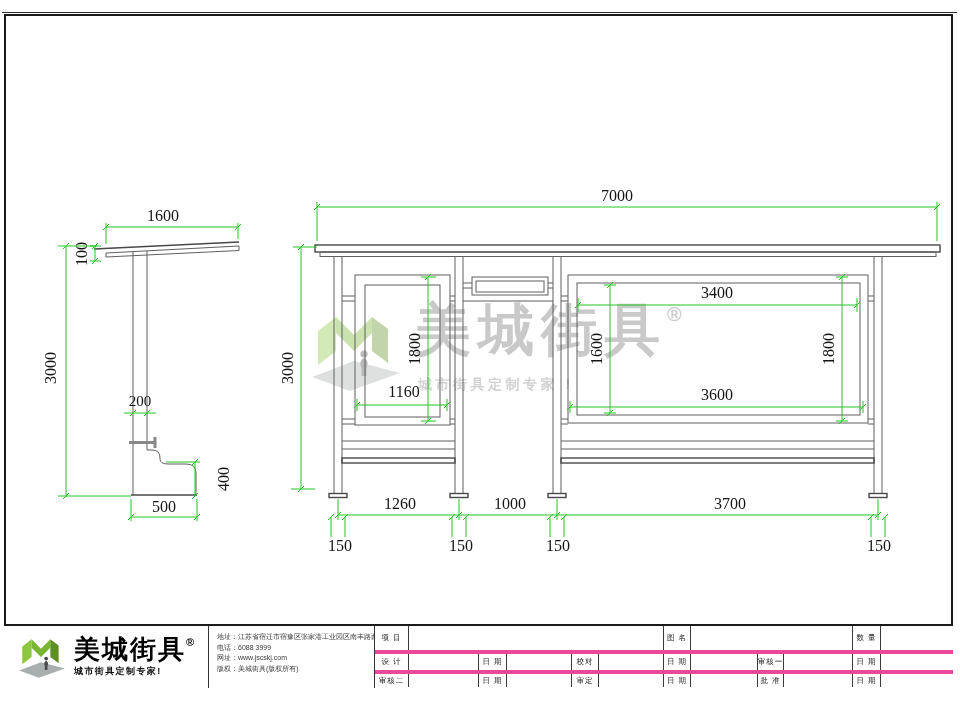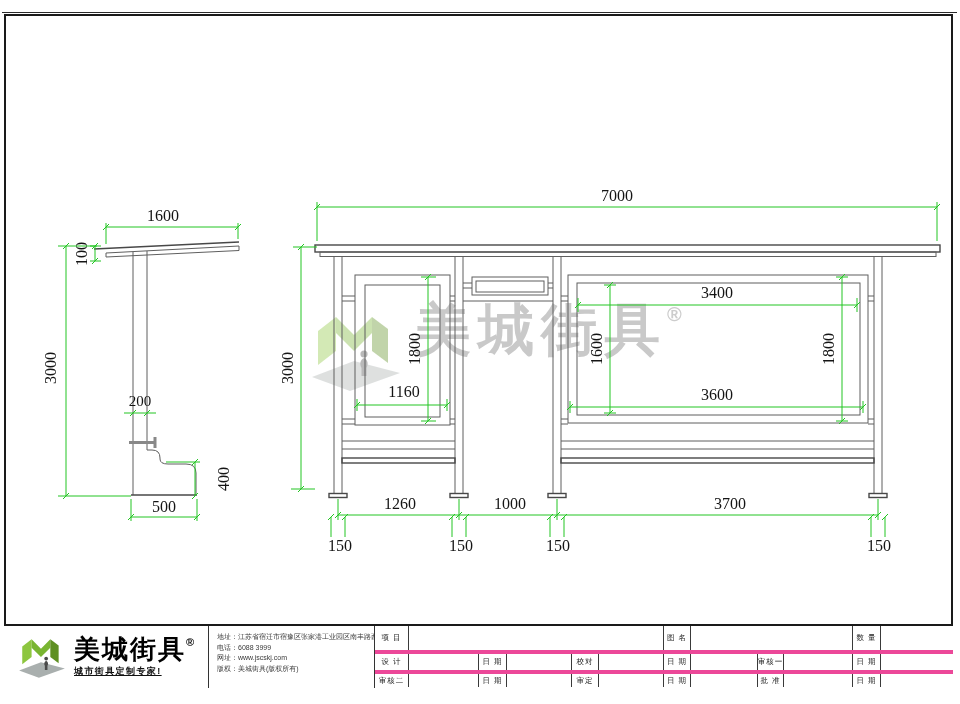--- a/index.html
+++ b/index.html
@@ -24,21 +24,21 @@
   .dim{stroke:var(--dim-green,#22c522);stroke-width:1;fill:none;}
   text{fill:#141414;font-family:"Liberation Serif",serif;font-size:16px;}
   .t15{font-size:15px;}
   
   .titleblock{position:absolute;left:4px;top:624px;width:949px;height:64px;
               border-top:2px solid #1a1a1a;box-sizing:border-box;display:flex;background:#fff;}
   .tb-logo{width:204px;box-sizing:border-box;display:flex;align-items:center;padding-left:12px;}
   .tb-brandcol{margin-left:6px;}
   .tb-brand{font-size:26px;font-weight:bold;color:#000;letter-spacing:2px;line-height:1;white-space:nowrap;}
   .tb-reg{font-size:11px;vertical-align:12px;letter-spacing:0;}
-  .tb-tag{font-size:9px;font-weight:bold;color:#111;letter-spacing:1.4px;margin-top:3px;white-space:nowrap;text-decoration:underline;}
+  .tb-tag{font-size:9px;font-weight:bold;color:#111;letter-spacing:1.4px;margin-top:3px;white-space:nowrap;}
   .tb-info{width:167px;box-sizing:border-box;border-left:1px solid #333;border-right:1px solid #333;
            padding:6px 0 0 8px;font-size:7px;color:#3a3a3a;line-height:10.5px;white-space:nowrap;overflow:hidden;}
   .tb-table{flex:1;display:flex;flex-direction:column;}
   .tb-row{display:flex;box-sizing:border-box;}
   .tb-row + .tb-row{border-top:4px solid #ec4899;}
   .r1{height:24px;align-items:center;} .r2{height:20px;} .r3{height:17px;}
   .tc{box-sizing:border-box;border-left:1px solid #3a3a3a;height:100%;
       display:flex;align-items:center;justify-content:center;
       font-size:7.5px;color:#222;letter-spacing:1px;white-space:nowrap;overflow:hidden;}
   .tc:first-child{border-left:none;}
@@ -63,20 +63,21 @@
   </svg>
 
   <div class="topline"></div>
   <div class="frame"></div>
 
   <div class="wm">
     <svg class="wm-logo" viewBox="0 0 100 88">
       <use href="#mc-logo"></use>
     </svg>
     <div class="wm-brand"><span>美城街具</span><span class="wm-reg">®</span></div>
+    <div class="wm-tag">城市街具定制专家 !</div>
   </div>
 
   <svg class="draw" width="960" height="624" viewBox="0 0 960 624">
 
     <g>
 
       <path class="lnb" d="M94,249 L239,242"></path>
       <path class="ln" d="M106,253 L239,246 M106,257 L239,250.5 M106,253 L106,257 M239,246 L239,250.5"></path>
 
       <path class="ln" d="M133,252 V495 M147,251 V450"></path>

